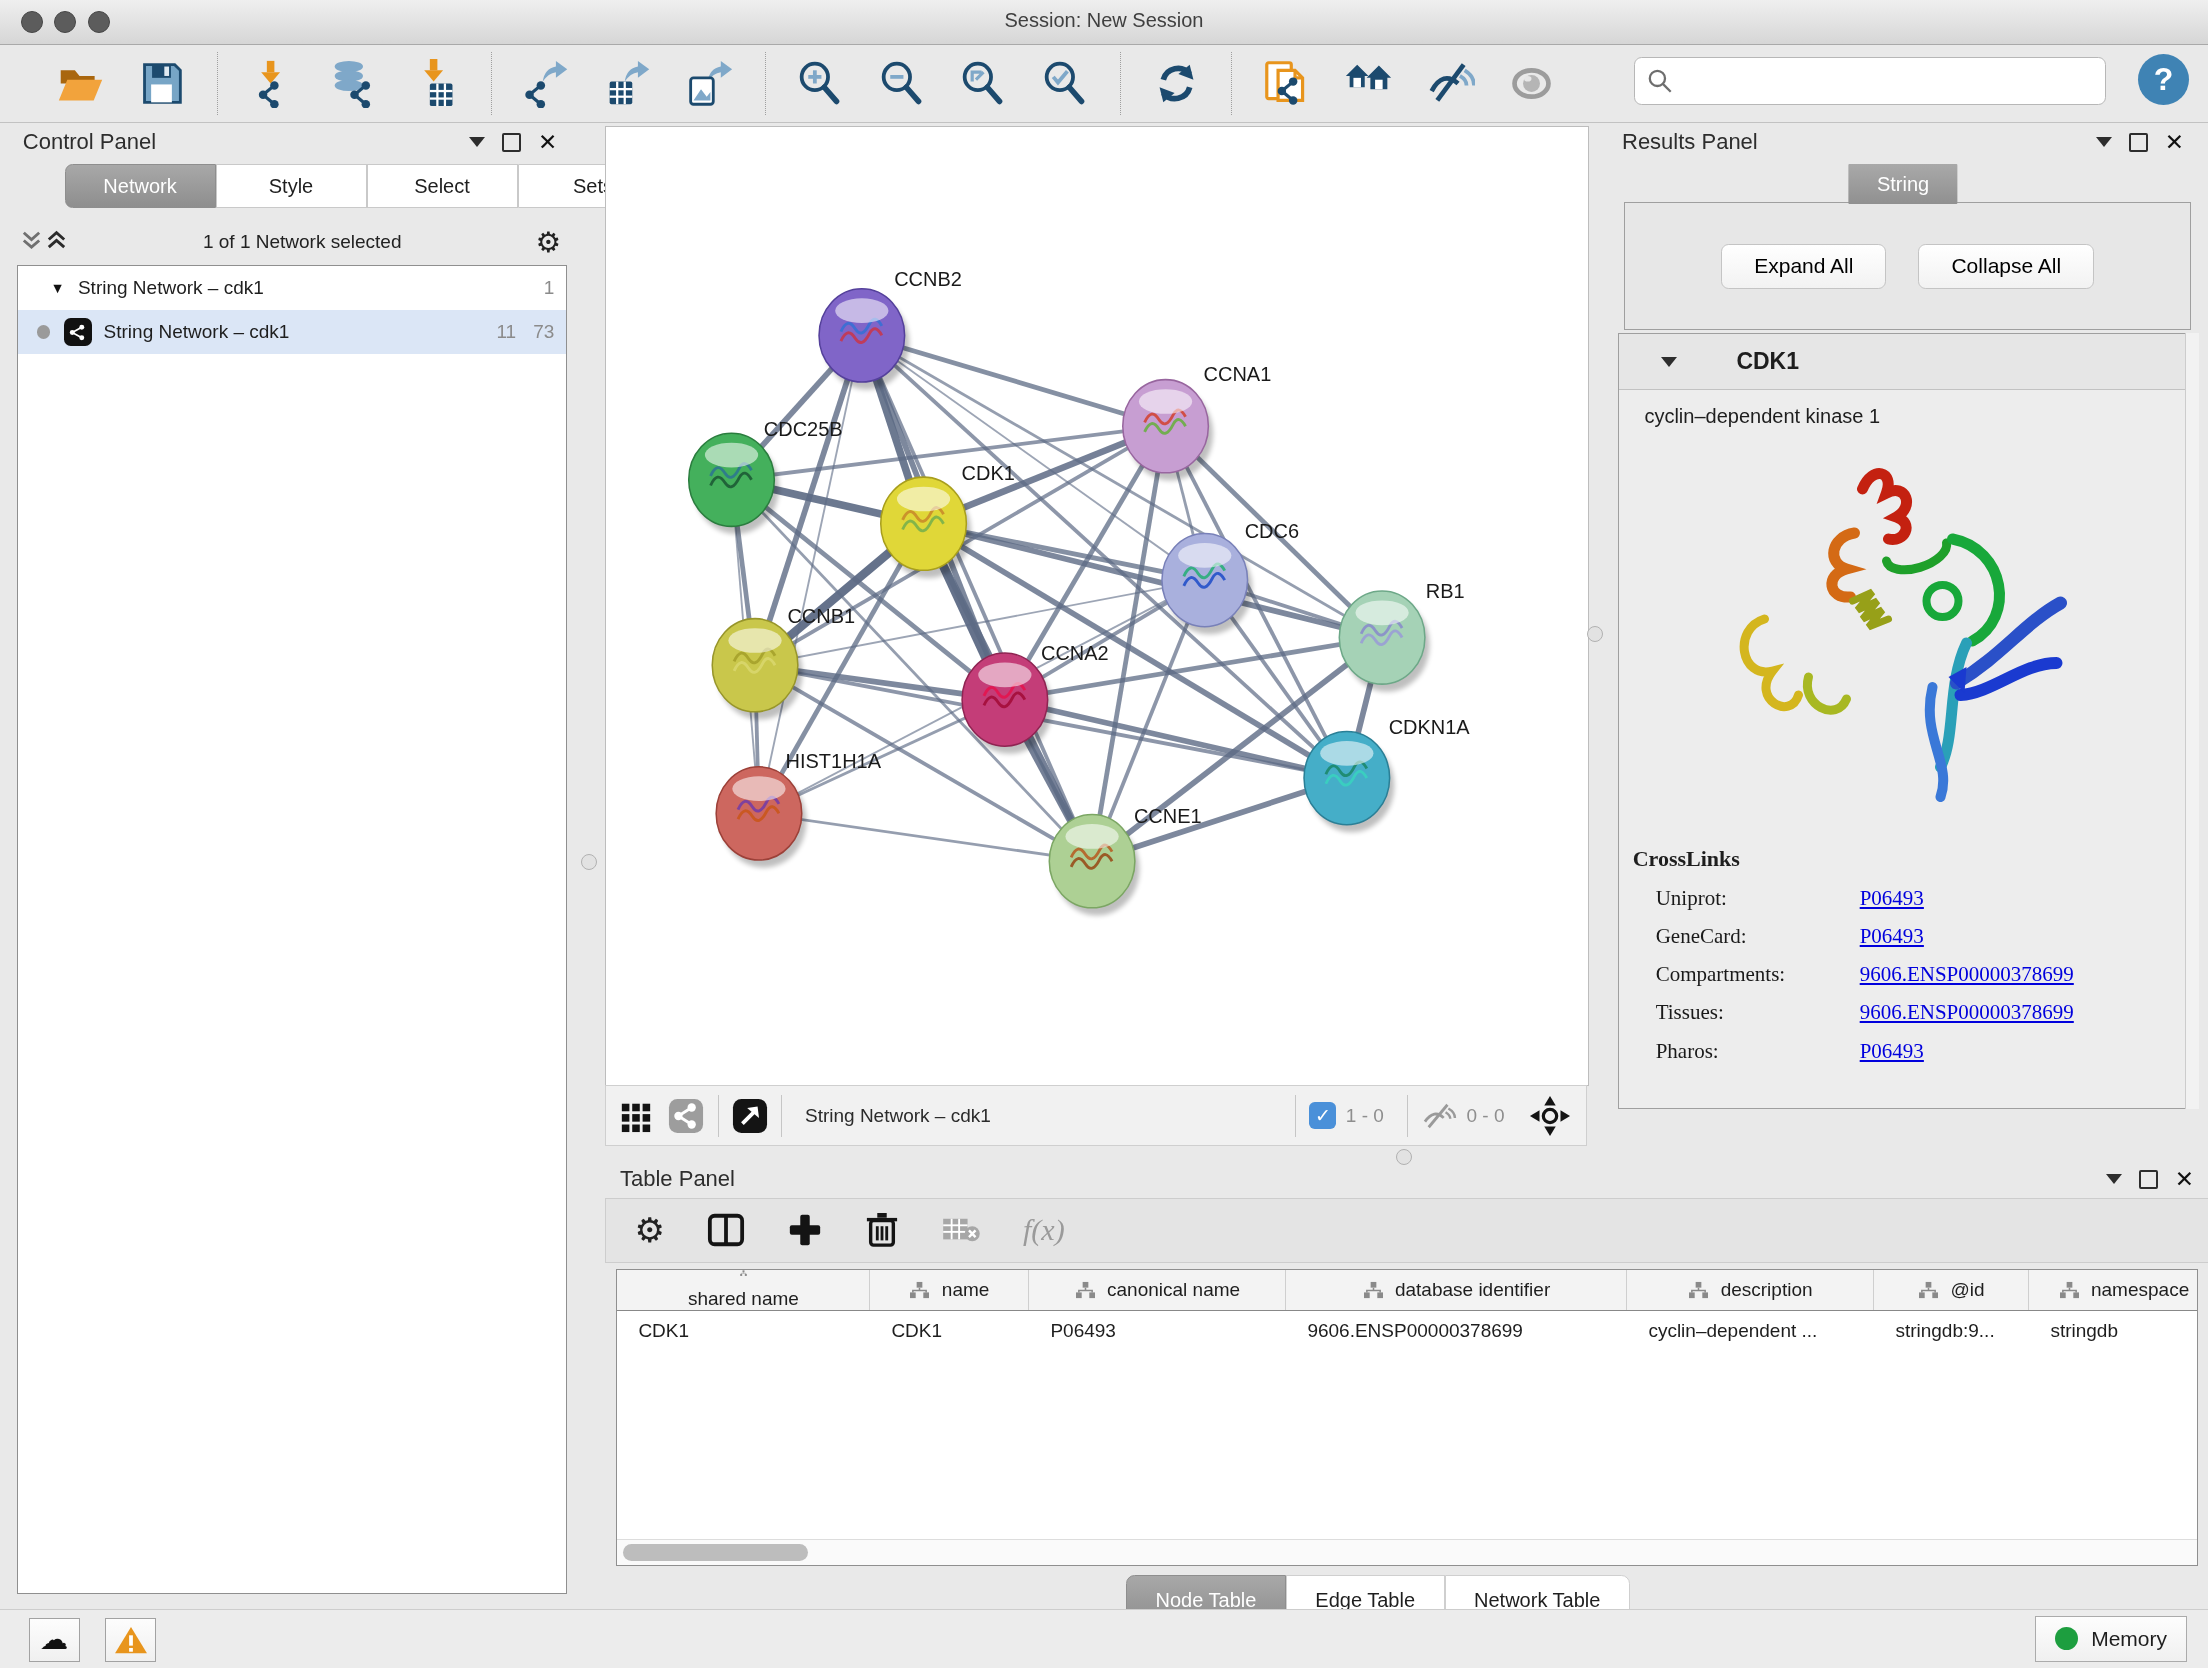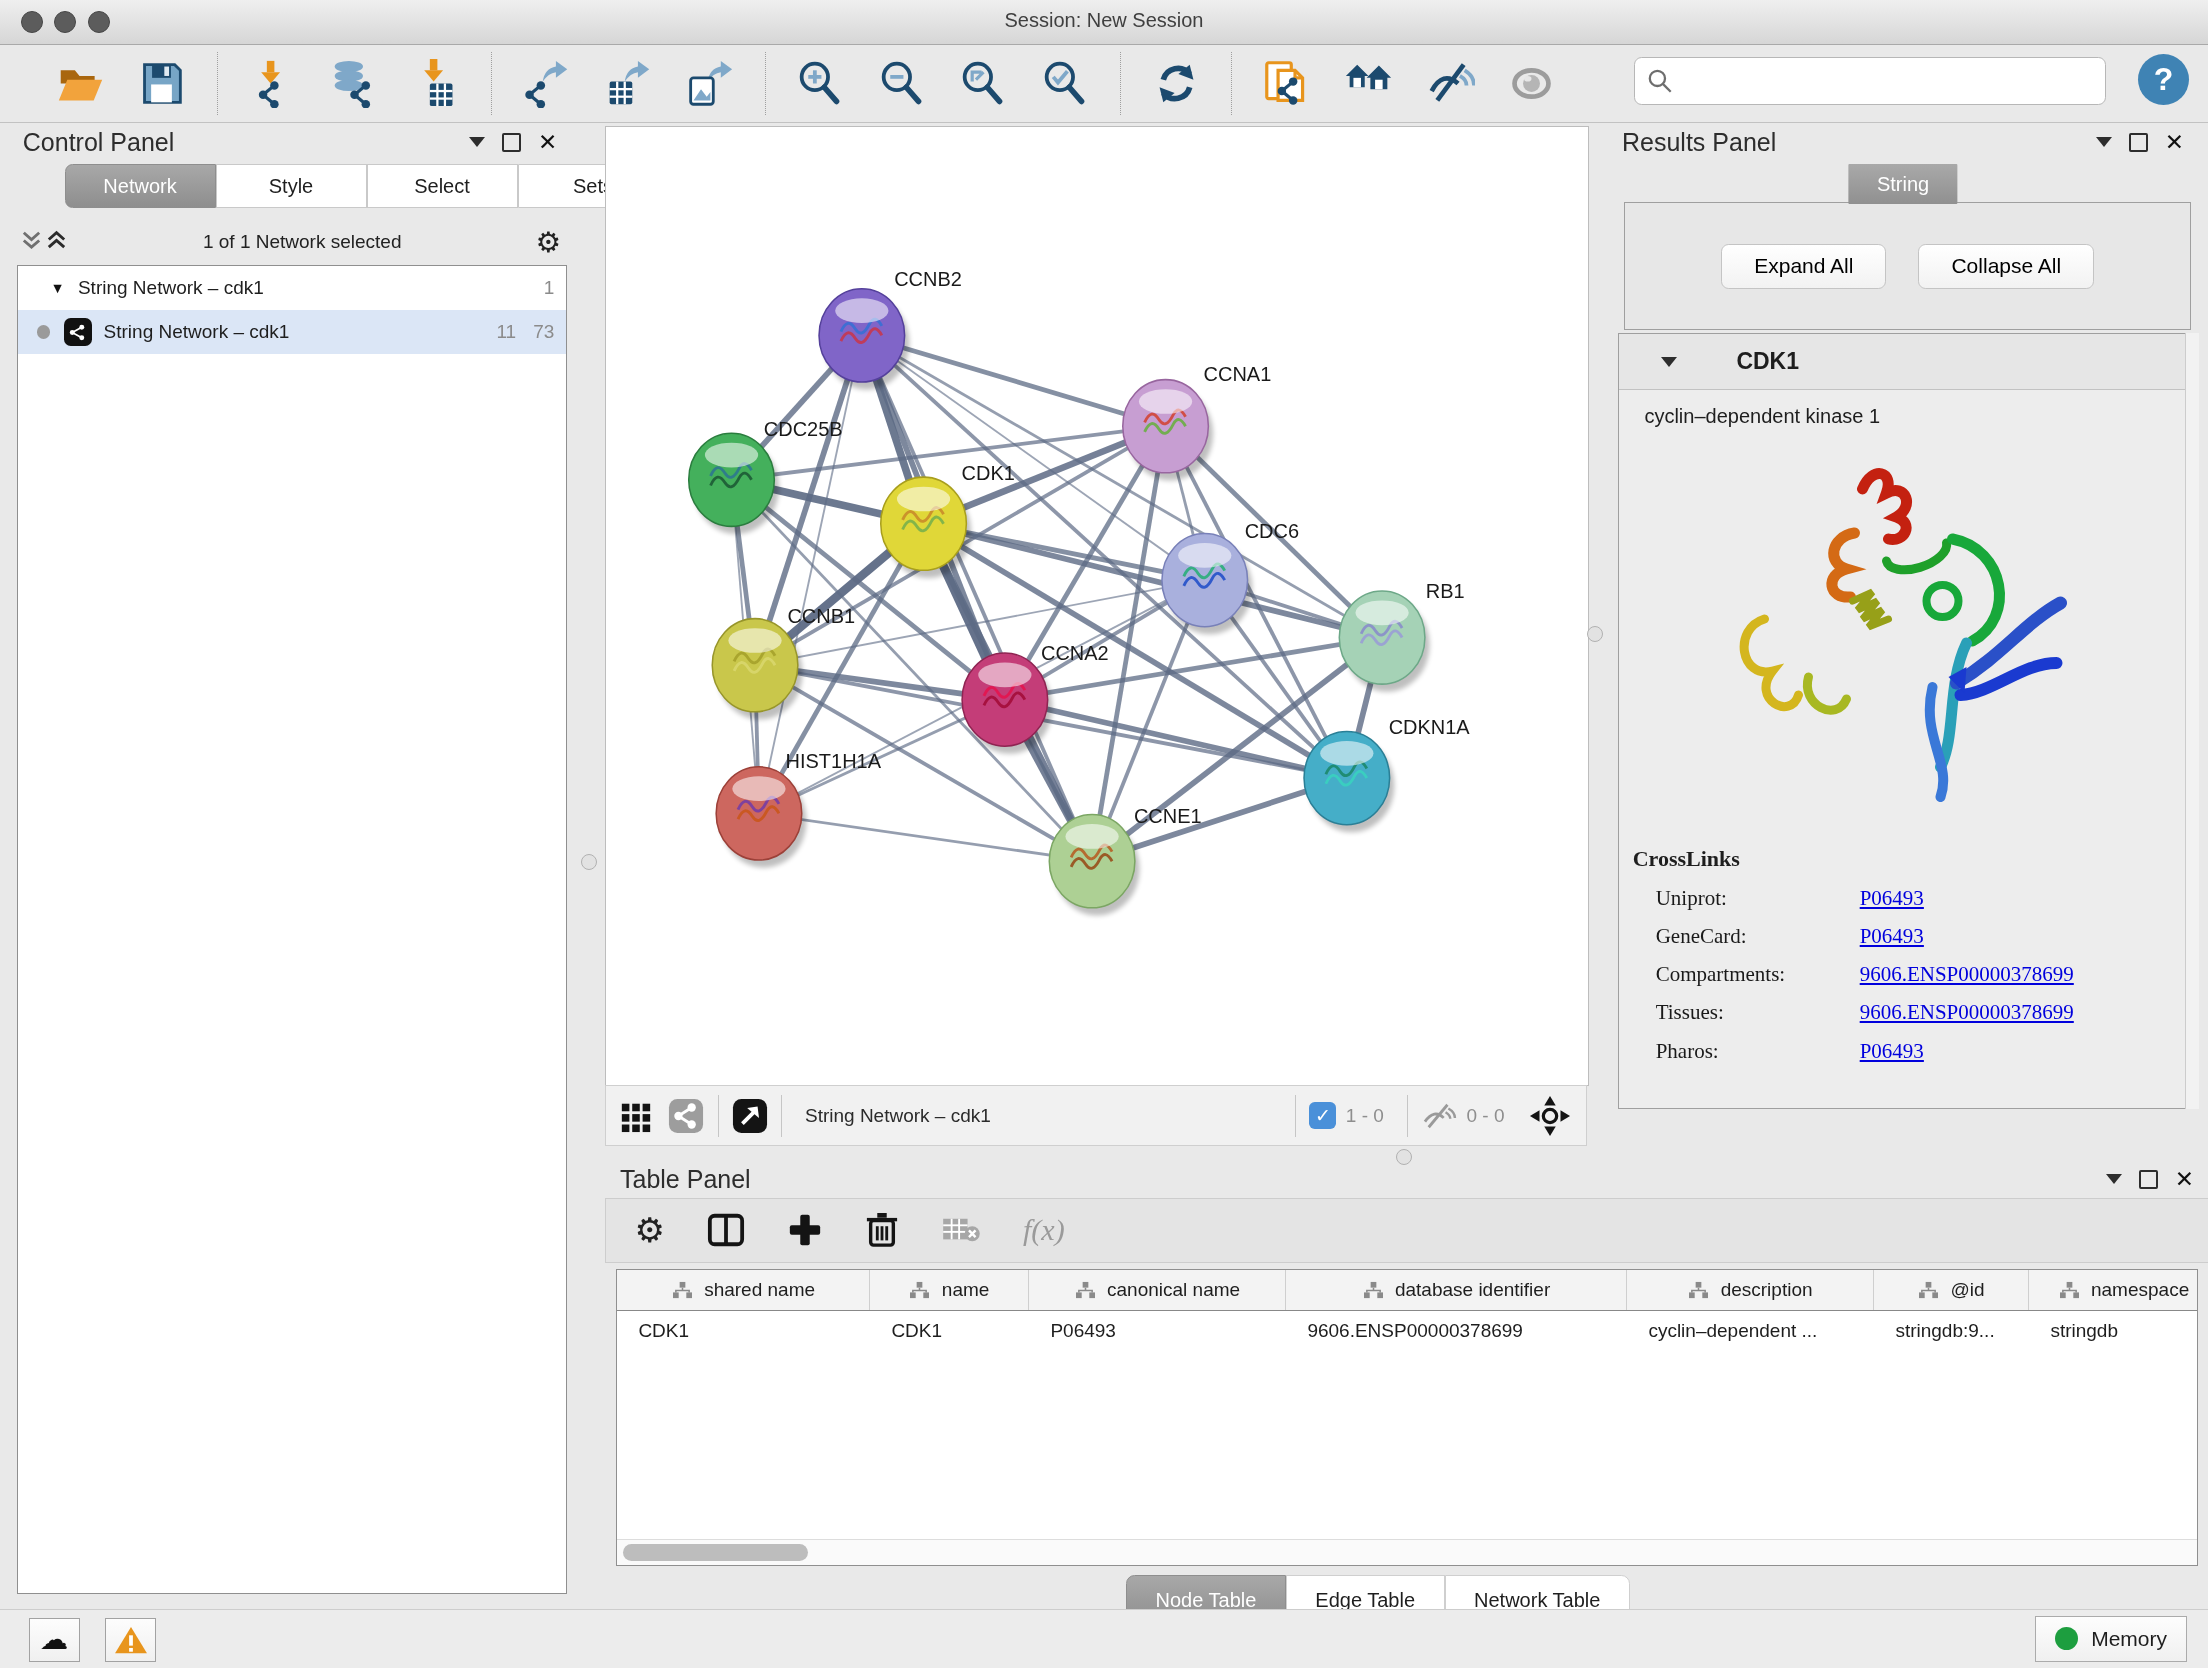--- a/index.html
+++ b/index.html
@@ -34,21 +34,21 @@
   .tb-btn svg{width:49px;height:49px;}
   .search-wrap{position:absolute;left:1634px;top:57px;width:472px;height:48px;
     background:#fff;border:1.9px solid #b7b7b7;border-radius:7.6px;
     display:flex;align-items:center;padding-left:11.4px;box-sizing:border-box;}
   .search-wrap input{border:none;outline:none;font-size:19px;flex:1;background:transparent;
     font-family:"Liberation Sans",sans-serif;}
   .help-btn{position:absolute;left:2138px;top:54px;width:51px;height:51px;border-radius:50%;
     background:#3f83b4;color:#fff;font-size:32px;font-weight:bold;
     display:flex;align-items:center;justify-content:center;cursor:pointer;}
   
-  .panel-title{font-size:25px;color:#2d2d2d;}
+  .panel-title{font-size:22px;color:#2d2d2d;}
   .panel-ctrl{display:flex;align-items:center;gap:17px;}
   .chev{width:0;height:0;border-left:8.6px solid transparent;border-right:8.6px solid transparent;
     border-top:10.5px solid #2d2d2d;}
   .float-box{width:15px;height:15px;border:2.9px solid #2d2d2d;border-radius:1.9px;}
   .close-x{font-size:23px;font-weight:bold;color:#111;line-height:1;}
   
   .control-panel{position:absolute;left:9.5px;top:126px;width:561px;height:1468px;}
   .cp-head{display:flex;justify-content:space-between;align-items:center;height:32px;padding:0 13.3px 0 13.3px;}
   .cp-tabs{display:flex;margin-left:55px;margin-top:5.7px;}
   .cp-tab{min-width:99px;padding:0 25px;height:42px;line-height:42px;text-align:center;
@@ -726,21 +726,21 @@
             <line x1="19" y1="4" x2="19" y2="26"></line>
           </g>
         <circle cx="33" cy="20" r="8" fill="#a7a7a7"></circle>
         <path d="M29.5 16.5 l7 7 M36.5 16.5 l-7 7" stroke="#fff" stroke-width="2.6"></path>
       </svg>
     </span>
     <span class="tp-tool fx">f(x)</span>
   </div>
   <div class="tp-tablebox">
     <div class="t-header" id="table-header">
-        <div class="th" style="width: 253px;">
+        <div class="th" style="width: 253px; flex-direction: column;">
           <svg width="21" height="19" viewBox="0 0 22 20">
             <rect x="8" y="1" width="6" height="6" fill="#8a8a8a"></rect>
             <rect x="1" y="12" width="6" height="6" fill="#8a8a8a"></rect>
             <rect x="15" y="12" width="6" height="6" fill="#8a8a8a"></rect>
             <path d="M11 7 v3 M4 12 v-2 h14 v2" fill="none" stroke="#8a8a8a" stroke-width="1.6"></path>
           </svg>
           <span>shared name</span>
         </div>
         <div class="th" style="width: 159px;">
           <svg width="21" height="19" viewBox="0 0 22 20">

